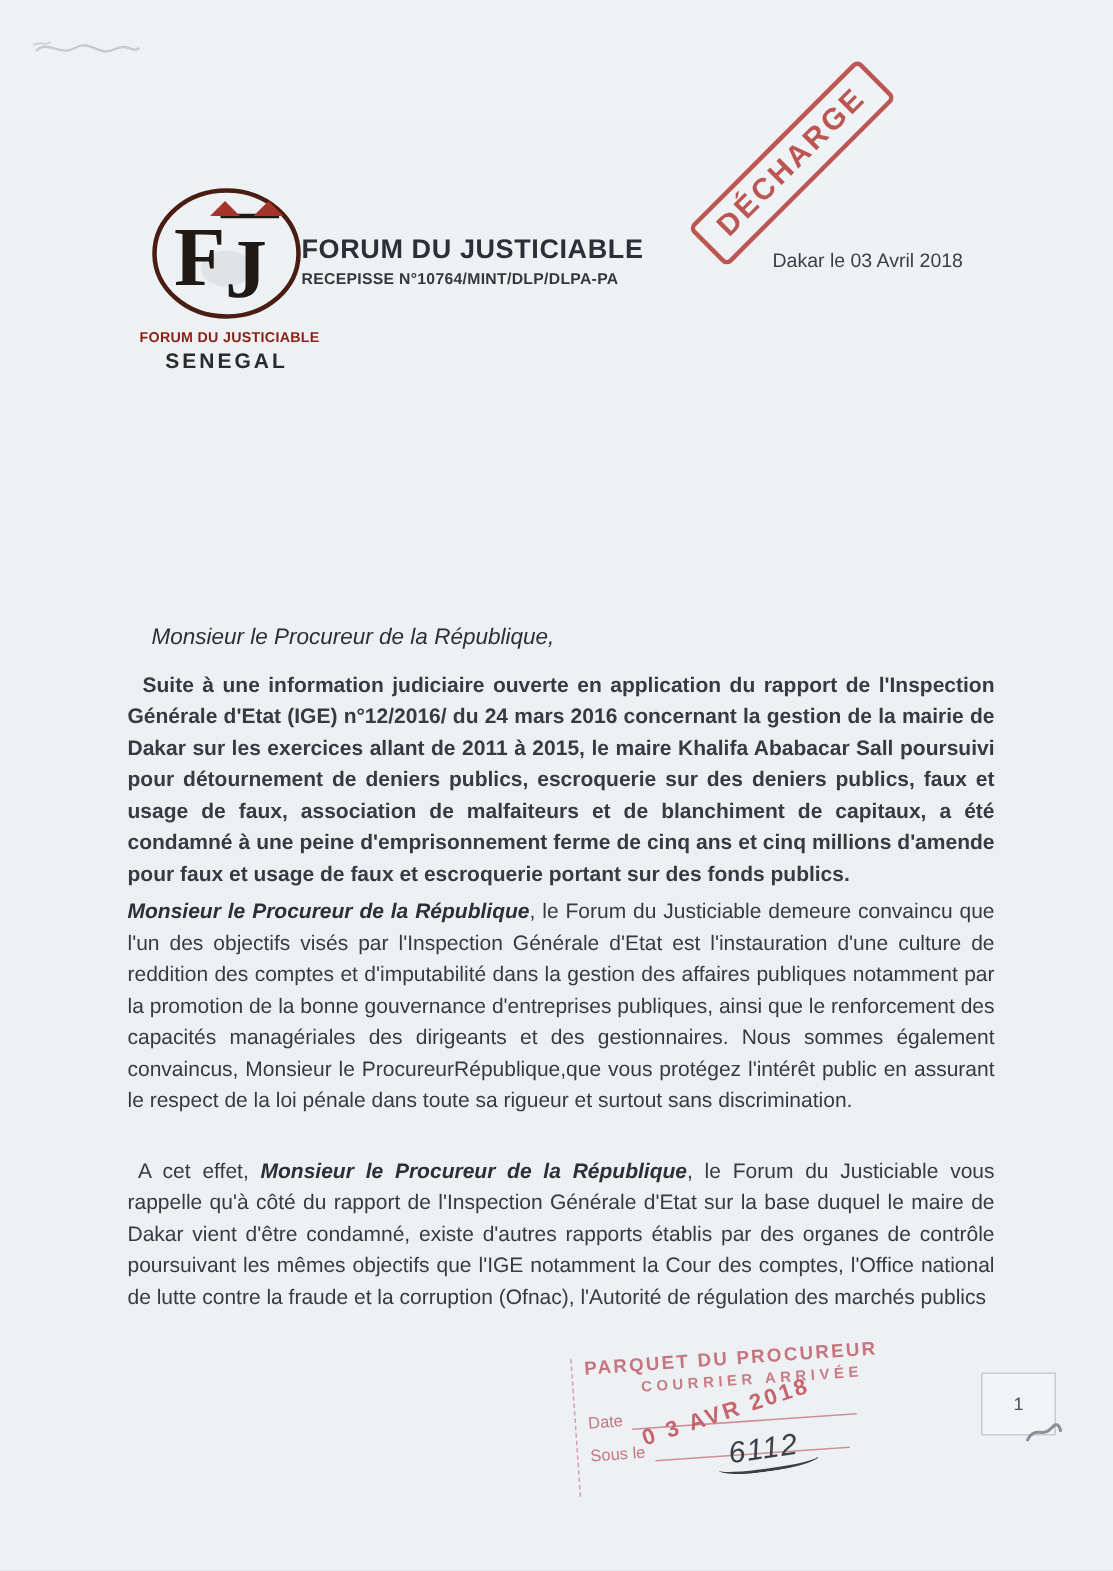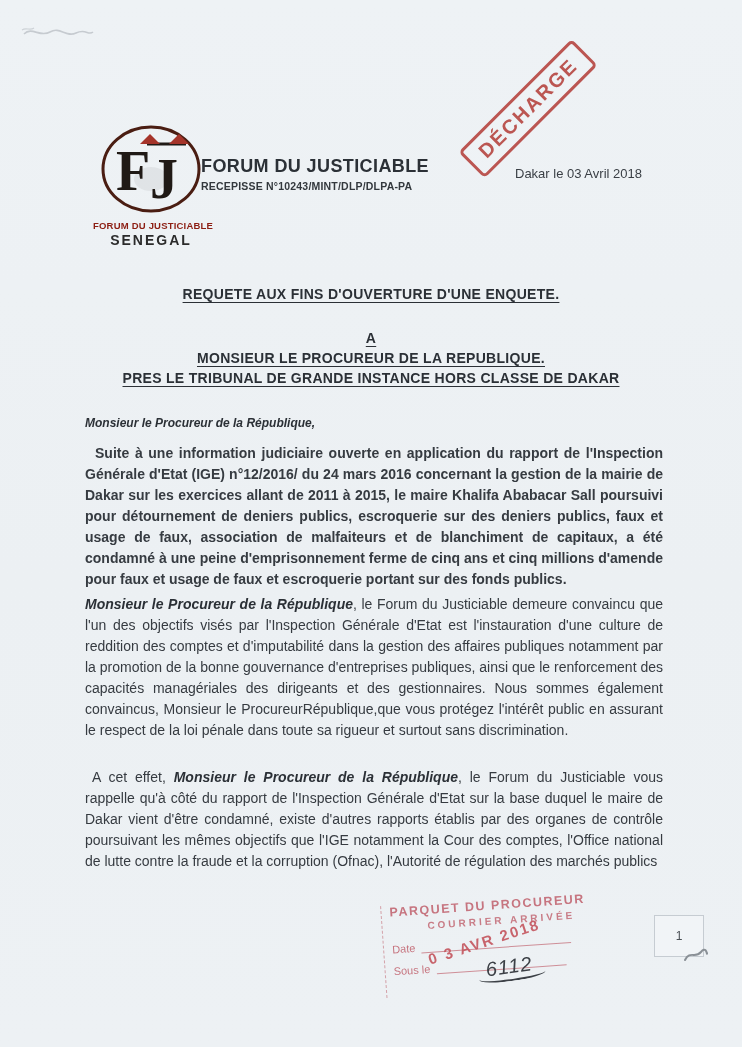--- a/index.html
+++ b/index.html
@@ -27,21 +27,21 @@
     border:3px solid #b5413c;border-radius:5px;
     color:#b5413c;font-size:20px;font-weight:700;letter-spacing:2px;
     padding:4px 12px;opacity:.88;background:rgba(255,255,255,.08);
   }
   
   .title-block{position:absolute;left:0;top:284px;width:742px;text-align:center;color:#2b3036;}
   .t{font-size:14px;font-weight:700;text-decoration:underline;text-underline-offset:3px;line-height:20px;letter-spacing:.3px;}
   .t.first{margin-bottom:24px;}
   
   .body-text{position:absolute;left:85px;top:416px;width:578px;}
-  .salutation{font-size:12px;font-weight:700;font-style:italic;color:#2b3036;margin:0 0 13px 0;}
+  .salutation{font-size:15px;font-weight:400;font-style:italic;color:#2b3036;margin:0 0 13px 16px;}
   .para{font-size:14px;line-height:21px;text-align:justify;margin:0;color:#363b41;}
   .para.p1{text-indent:10px;margin-bottom:4px;font-weight:bold;}
   .para.p2{margin-bottom:26px;}
   .para.p3{text-indent:7px;}
   .lead{font-weight:700;font-style:italic;color:#2b3036;}
   
   .arrival-stamp{
     position:absolute;left:383px;top:898px;width:222px;height:92px;
     transform:rotate(-4deg);color:#c0606c;border-left:1px dashed rgba(192,96,108,.55);
     padding-left:8px;
@@ -91,33 +91,27 @@
       <polygon points="81,10 91,20 71,20" fill="#a5342a"></polygon>
       <text x="18" y="66" font-family="Liberation Serif, serif" font-weight="bold" font-size="56" fill="#201a16">F</text>
       <text x="52" y="74" font-family="Liberation Serif, serif" font-weight="bold" font-size="56" fill="#201a16">J</text>
     </svg>
     <div class="logo-org">FORUM DU JUSTICIABLE</div>
     <div class="logo-country">SENEGAL</div>
   </div>
 
   <div class="letterhead">
     <div class="org-title">FORUM DU JUSTICIABLE</div>
-    <div class="recepisse">RECEPISSE N°10243/MINT/DLP/DLPA-PA</div>
+    <div class="recepisse">RECEPISSE N°10764/MINT/DLP/DLPA-PA</div>
   </div>
 
   <div class="dateline">Dakar le 03 Avril 2018</div>
 
   <div class="stamp-decharge">DÉCHARGE</div>
 
-  <div class="title-block">
-    <div class="t first">REQUETE AUX FINS D'OUVERTURE D'UNE ENQUETE.</div>
-    <div class="t">A</div>
-    <div class="t">MONSIEUR LE PROCUREUR DE LA REPUBLIQUE.</div>
-    <div class="t">PRES LE TRIBUNAL DE GRANDE INSTANCE HORS CLASSE DE DAKAR</div>
-  </div>
 
   <div class="body-text">
     <p class="salutation">Monsieur le Procureur de la République,</p>
     <p class="para p1"><span>Suite à une information judiciaire ouverte en application du rapport de l'Inspection Générale d'Etat (IGE) n°12/2016/ du 24 mars 2016 concernant la gestion de la mairie de Dakar sur les exercices allant de 2011 à 2015, le maire Khalifa Ababacar Sall poursuivi pour détournement de deniers publics, escroquerie sur des deniers publics, faux et usage de faux, association de malfaiteurs et de blanchiment de capitaux, a été condamné à une peine d'emprisonnement ferme de cinq ans et cinq millions d'amende pour faux et usage de faux et escroquerie portant sur des fonds publics.</span></p>
     <p class="para p2"><span class="lead">Monsieur le Procureur de la République</span><span>, le Forum du Justiciable demeure convaincu que l'un des objectifs visés par l'Inspection Générale d'Etat est l'instauration d'une culture de reddition des comptes et d'imputabilité dans la gestion des affaires publiques notamment par la promotion de la bonne gouvernance d'entreprises publiques, ainsi que le renforcement des capacités managériales des dirigeants et des gestionnaires. Nous sommes également convaincus, Monsieur le ProcureurRépublique,que vous protégez l'intérêt public en assurant le respect de la loi pénale dans toute sa rigueur et surtout sans discrimination.</span></p>
     <p class="para p3"><span>A cet effet, </span><span class="lead">Monsieur le Procureur de la République</span><span>, le Forum du Justiciable vous rappelle qu'à côté du rapport de l'Inspection Générale d'Etat sur la base duquel le maire de Dakar vient d'être condamné, existe d'autres rapports établis par des organes de contrôle poursuivant les mêmes objectifs que l'IGE notamment la Cour des comptes, l'Office national de lutte contre la fraude et la corruption (Ofnac), l'Autorité de régulation des marchés publics</span></p>
   </div>
 
   <div class="arrival-stamp">
     <div class="as-line1">PARQUET DU PROCUREUR</div>

